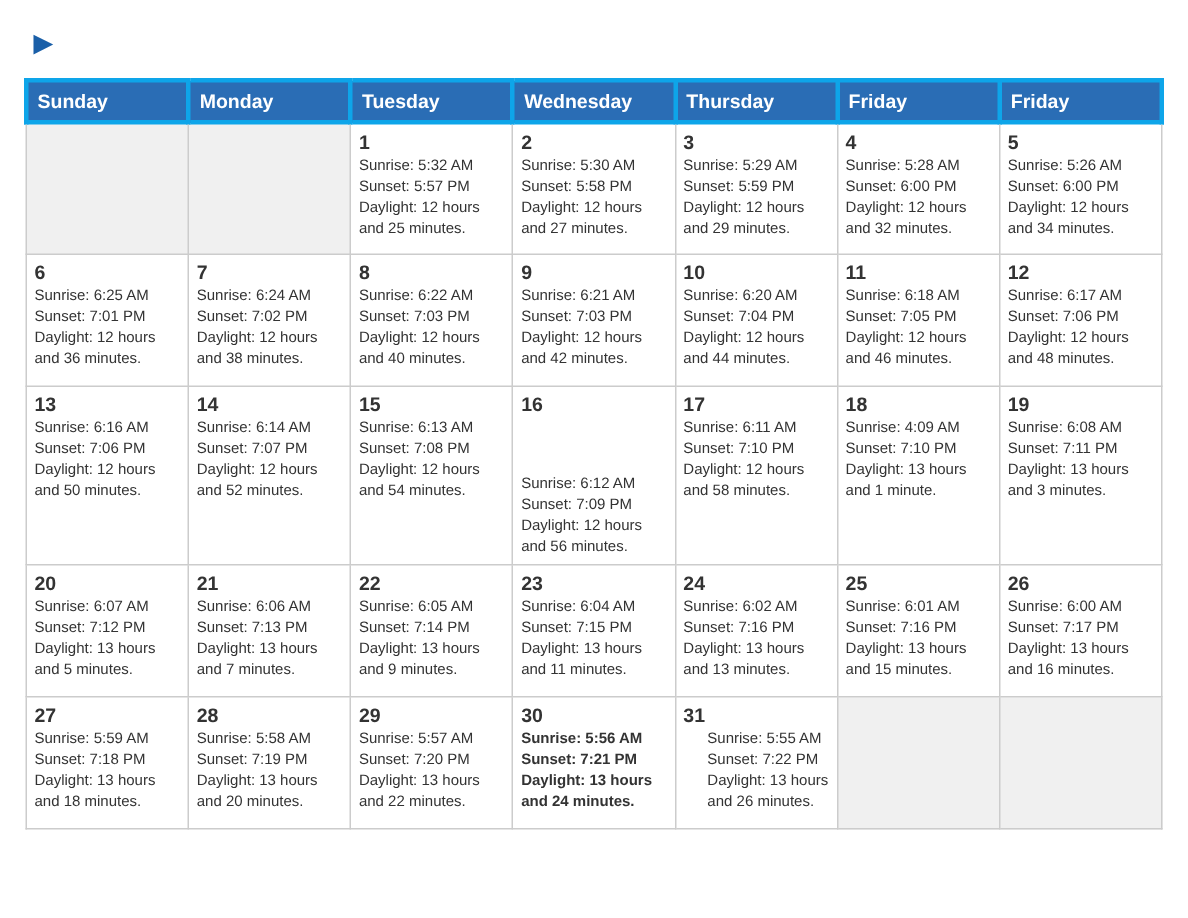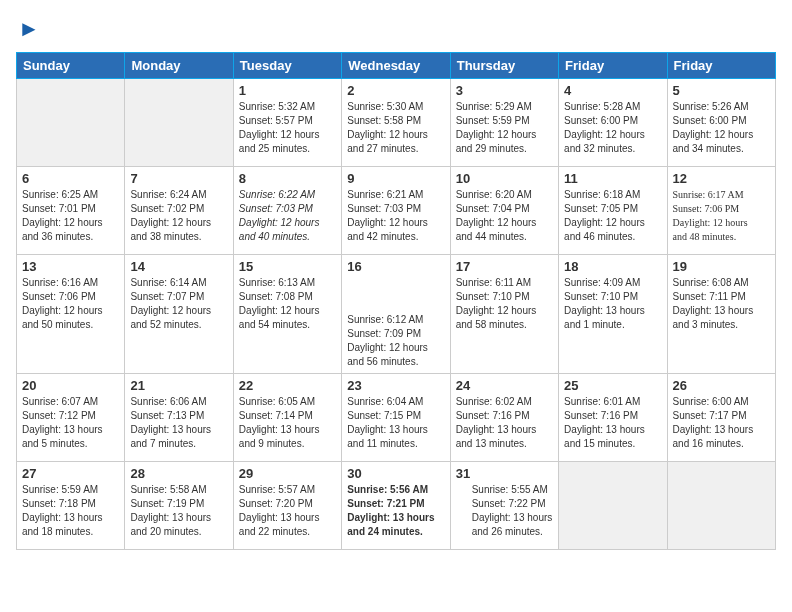--- a/index.html
+++ b/index.html
@@ -37,21 +37,21 @@
       width: 100%;
       border-collapse: collapse;
       table-layout: fixed;
     }
     .calendar th {
       background-color: #2a6db5;
       color: #fff;
       text-align: left;
       padding: 5px 6px;
       font-size: 13px;
-      border: 1px solid #0ea5e9;
+      border: 3px solid #0ea5e9;
     }
     .calendar td {
       border: 1px solid #ccc;
       vertical-align: top;
       padding: 4px 5px;
       font-size: 10.5px;
       color: #333;
       height: 88px;
       background: #fff;
     }
@@ -168,21 +168,21 @@
         </td>
         <td>
           <span class="day-num">7</span>
           <div class="day-info" style="white-space: pre-line;">Sunrise: 6:24 AM
 Sunset: 7:02 PM
 Daylight: 12 hours
 and 38 minutes.</div>
         </td>
         <td>
           <span class="day-num">8</span>
-          <div class="day-info" style="white-space: pre-line; font-style: italic;">Sunrise: 6:22 AM
+          <div class="day-info" style="white-space: pre-line;">Sunrise: 6:22 AM
 Sunset: 7:03 PM
 Daylight: 12 hours
 and 40 minutes.</div>
         </td>
         <td>
           <span class="day-num">9</span>
           <div class="day-info" style="white-space: pre-line;">Sunrise: 6:21 AM
 Sunset: 7:03 PM
 Daylight: 12 hours
 and 42 minutes.</div>
@@ -196,21 +196,21 @@
         </td>
         <td>
           <span class="day-num">11</span>
           <div class="day-info" style="white-space: pre-line;">Sunrise: 6:18 AM
 Sunset: 7:05 PM
 Daylight: 12 hours
 and 46 minutes.</div>
         </td>
         <td>
           <span class="day-num">12</span>
-          <div class="day-info" style="white-space: pre-line; font-family: Liberation Serif, serif;">Sunrise: 6:17 AM
+          <div class="day-info" style="white-space: pre-line;">Sunrise: 6:17 AM
 Sunset: 7:06 PM
 Daylight: 12 hours
 and 48 minutes.</div>
         </td>
       </tr>
       <tr>
         <td>
           <span class="day-num">13</span>
           <div class="day-info" style="white-space: pre-line;">Sunrise: 6:16 AM
 Sunset: 7:06 PM

